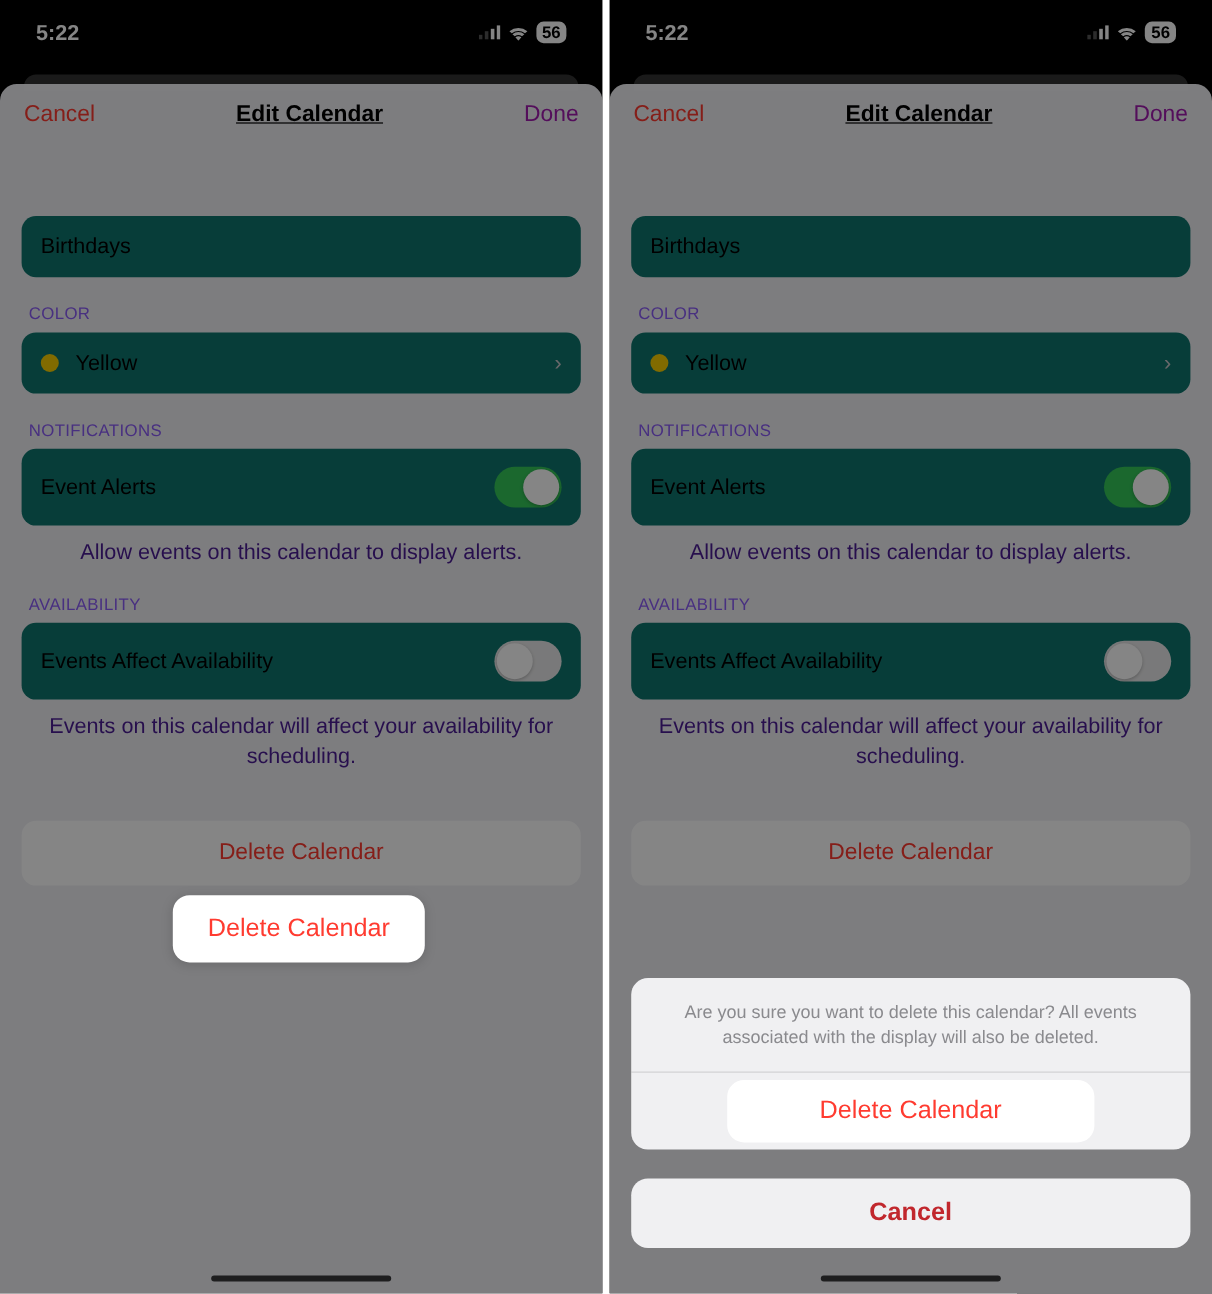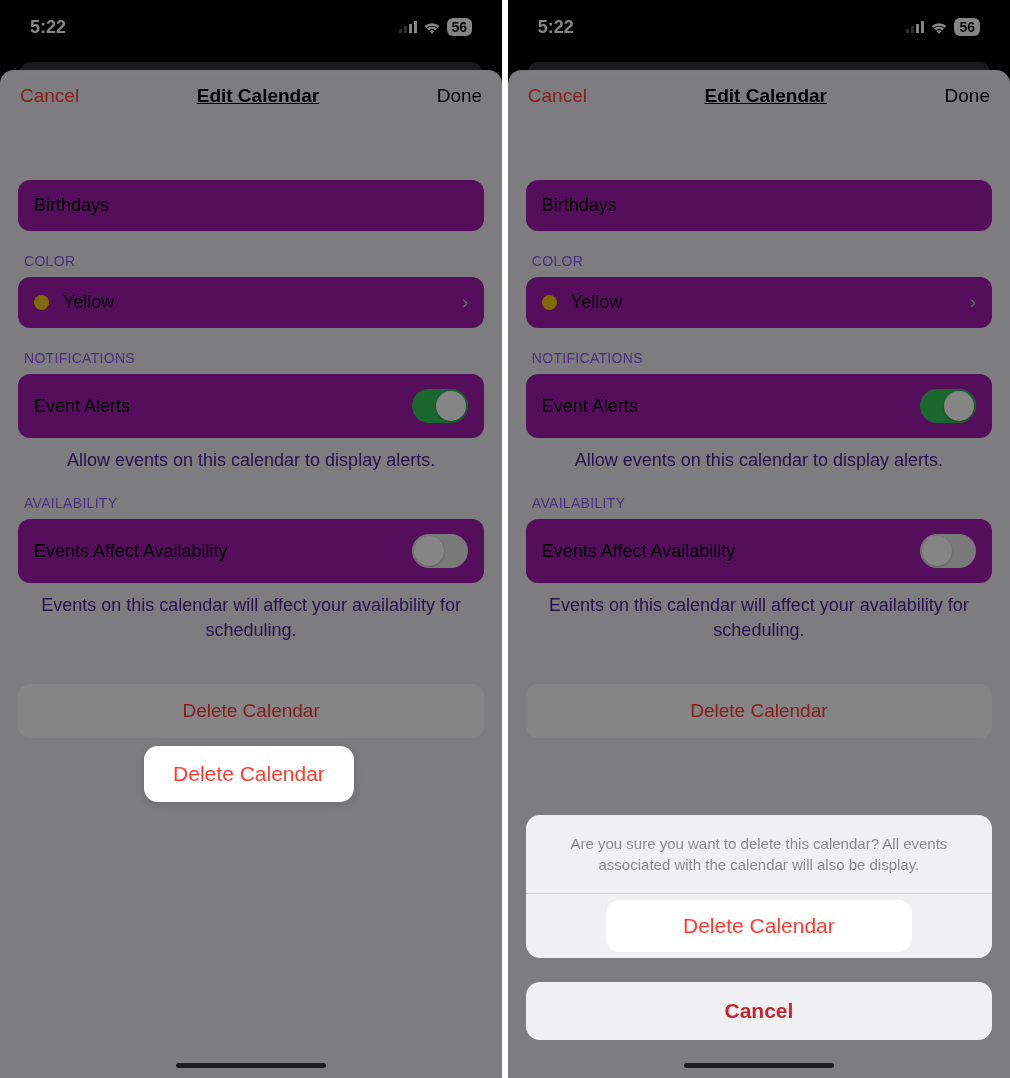--- a/index.html
+++ b/index.html
@@ -7,26 +7,26 @@
     .vdiv { width: 6px; background: #fff; }
     .phone { width: 531px; height: 1078px; background: #000; position: relative; overflow: hidden; }
     .statusbar { height: 54px; display: flex; align-items: center; justify-content: space-between; padding: 0 30px; color: #fff; font-size: 18px; font-weight: 600; }
     .status-right { display: flex; align-items: center; gap: 6px; }
     .sig-icon svg, .wifi-icon svg { display: block; }
     .batt { background: #fff; color: #000; border-radius: 6px; padding: 1px 5px; font-size: 14px; font-weight: 700; }
     .sheet { position: absolute; top: 70px; left: 0; right: 0; bottom: 0; background: #efeff4; border-radius: 14px 14px 0 0; }
     .sheet::before { content: ""; position: absolute; top: -8px; left: 20px; right: 20px; height: 14px; background: rgba(255,255,255,0.2); border-radius: 10px 10px 0 0; }
     .navbar { height: 52px; display: flex; align-items: center; justify-content: space-between; padding: 0 20px; }
     .nav-btn { color: #ff3b30; font-size: 19px; font-weight: 400; }
-    .nav-btn.disabled { color: #000000; }
+    .nav-btn.disabled { color: #a21caf; }
     .nav-title { color: #000; font-size: 19px; font-weight: 600; text-decoration: underline; }
     .content { padding: 0 18px; }
     .section-header { color: #8b5cf6; font-size: 14px; letter-spacing: 0.3px; text-transform: uppercase; padding: 22px 6px 8px; }
     .first-gap { height: 58px; }
-    .cell { background: #a21caf; border-radius: 12px; padding: 15px 16px; display: flex; align-items: center; gap: 14px; font-size: 18px; color: #000; }
+    .cell { background: #0f766e; border-radius: 12px; padding: 15px 16px; display: flex; align-items: center; gap: 14px; font-size: 18px; color: #000; }
     .dot { width: 15px; height: 15px; border-radius: 50%; }
     .chev { margin-left: auto; color: #c7c7cc; }
     .toggle { margin-left: auto; width: 56px; height: 34px; border-radius: 17px; position: relative; }
     .toggle.on { background: #34c759; }
     .toggle.off { background: #e9e9ea; }
     .knob { width: 30px; height: 30px; border-radius: 50%; background: #fff; position: absolute; top: 2px; box-shadow: 0 1px 3px rgba(0,0,0,0.25); }
     .toggle.on .knob { right: 2px; }
     .toggle.off .knob { left: 2px; }
     .footer { color: #4c1d95; font-size: 18px; padding: 10px 6px 0; line-height: 1.4; text-align: center; }
     .delete-cell { background: #fff; border-radius: 12px; padding: 16px; text-align: center; color: #ff3b30; font-size: 19px; margin-top: 40px; }
@@ -160,17 +160,17 @@
           </span>
       </div>
       <div class="footer">Events on this calendar will affect your availability for scheduling.</div>
       <div class="delete-cell">Delete Calendar</div>
     </div>
   </div>
   <div class="homebar"></div>
   <div class="dimmer"></div>
 
   <div class="sheetmenu sm1">
-    <div class="sm-msg">Are you sure you want to delete this calendar? All events associated with the calendar will also be display.</div>
+    <div class="sm-msg">Are you sure you want to delete this calendar? All events associated with the display will also be deleted.</div>
     <div class="sm-act hl">Delete Calendar</div>
   </div>
   <div class="sheetmenu sm-cancel">Cancel</div>
 </div>
 
 </body></html>

